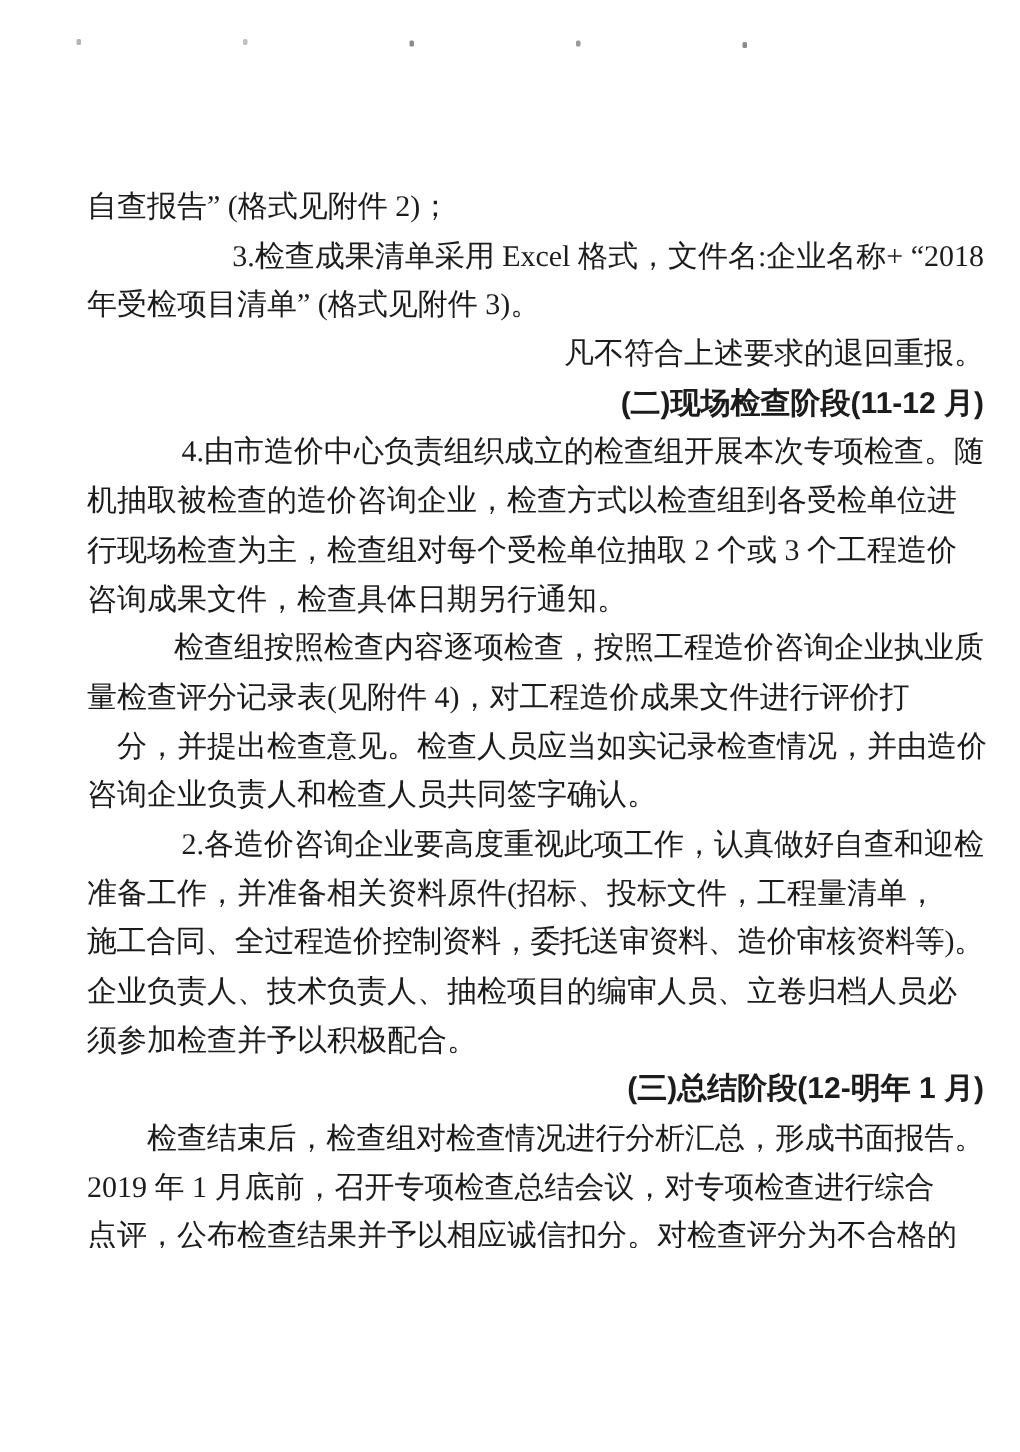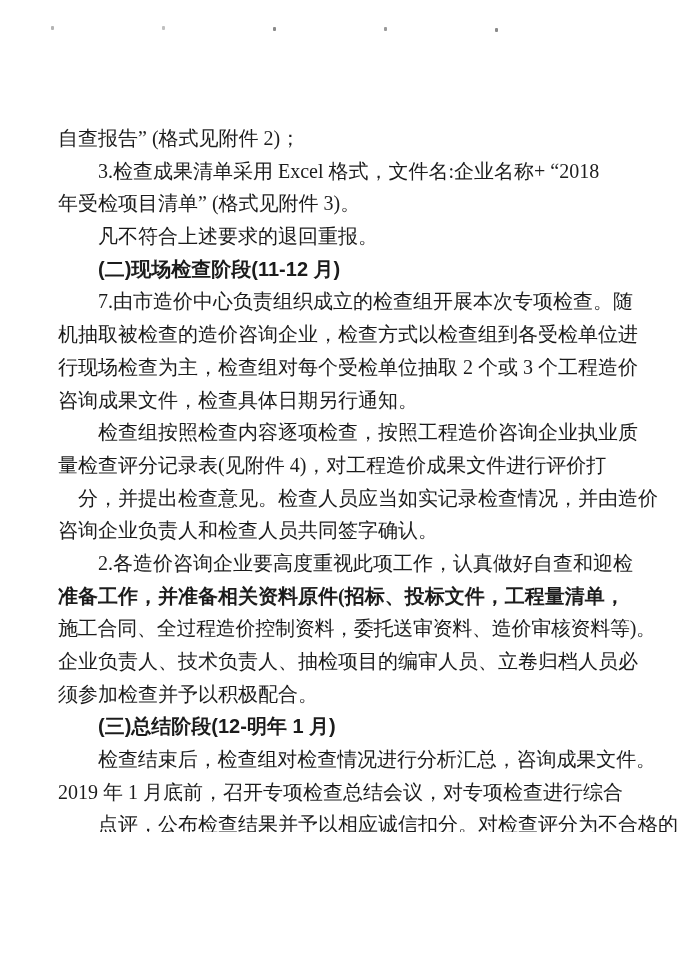--- a/index.html
+++ b/index.html
@@ -24,20 +24,21 @@
   .line {
     height: 32.7px;
     line-height: 32.7px;
     font-size: 20px;
     color: #1c1c1c;
     white-space: nowrap;
     overflow: visible;
   }
   .line.indent {
     text-indent: 2em;
+    text-align: right;
   }
   .line.bold {
     font-weight: 700;
     font-family: Liberation Sans, sans-serif;
   }
   .page-number {
     position: absolute;
     top: 901px;
     left: 536px;
     width: 66px;
@@ -71,32 +72,32 @@
       <div class="scan-mark" style="left: 251px; top: 947px; background: rgb(106, 106, 106);"></div>
       <div class="scan-mark" style="left: 362px; top: 947px; background: rgb(106, 106, 106);"></div>
       <div class="scan-mark" style="left: 473px; top: 948px; background: rgb(90, 90, 90);"></div>
     </div>
   <div class="textblock" id="textblock">
       <div class="line">自查报告” (格式见附件 2)；</div>
       <div class="line indent full" style="letter-spacing: 0px;">3.检查成果清单采用 Excel 格式，文件名:企业名称+ “2018</div>
       <div class="line">年受检项目清单” (格式见附件 3)。</div>
       <div class="line indent">凡不符合上述要求的退回重报。</div>
       <div class="line indent bold">(二)现场检查阶段(11-12 月)</div>
-      <div class="line indent full" style="letter-spacing: 0px;">7.由市造价中心负责组织成立的检查组开展本次专项检查。随</div>
+      <div class="line indent full" style="letter-spacing: 0px;">4.由市造价中心负责组织成立的检查组开展本次专项检查。随</div>
       <div class="line full" style="letter-spacing: 0px;">机抽取被检查的造价咨询企业，检查方式以检查组到各受检单位进</div>
       <div class="line full" style="letter-spacing: 0px;">行现场检查为主，检查组对每个受检单位抽取 2 个或 3 个工程造价</div>
       <div class="line">咨询成果文件，检查具体日期另行通知。</div>
       <div class="line indent full" style="letter-spacing: 0px;">检查组按照检查内容逐项检查，按照工程造价咨询企业执业质</div>
       <div class="line full" style="letter-spacing: 0px;">量检查评分记录表(见附件 4)，对工程造价成果文件进行评价打</div>
       <div class="line full" style="letter-spacing: 0px; margin-left: 20px;">分，并提出检查意见。检查人员应当如实记录检查情况，并由造价</div>
       <div class="line">咨询企业负责人和检查人员共同签字确认。</div>
       <div class="line indent full" style="letter-spacing: 0px;">2.各造价咨询企业要高度重视此项工作，认真做好自查和迎检</div>
-      <div class="line full" style="letter-spacing: 0px; font-weight: bold;">准备工作，并准备相关资料原件(招标、投标文件，工程量清单，</div>
-      <div class="line full" style="letter-spacing: -0.29px; text-align: center;">施工合同、全过程造价控制资料，委托送审资料、造价审核资料等)。</div>
+      <div class="line full" style="letter-spacing: 0px;">准备工作，并准备相关资料原件(招标、投标文件，工程量清单，</div>
+      <div class="line full" style="letter-spacing: -0.29px;">施工合同、全过程造价控制资料，委托送审资料、造价审核资料等)。</div>
       <div class="line full" style="letter-spacing: 0px;">企业负责人、技术负责人、抽检项目的编审人员、立卷归档人员必</div>
       <div class="line">须参加检查并予以积极配合。</div>
       <div class="line indent bold">(三)总结阶段(12-明年 1 月)</div>
-      <div class="line indent full" style="letter-spacing: -0.07px;">检查结束后，检查组对检查情况进行分析汇总，咨询成果文件。</div>
+      <div class="line indent full" style="letter-spacing: -0.07px;">检查结束后，检查组对检查情况进行分析汇总，形成书面报告。</div>
       <div class="line full" style="letter-spacing: 0px;">2019 年 1 月底前，召开专项检查总结会议，对专项检查进行综合</div>
-      <div class="line full" style="letter-spacing: 0px; margin-left: 40px;">点评，公布检查结果并予以相应诚信扣分。对检查评分为不合格的</div>
+      <div class="line full" style="letter-spacing: 0px;">点评，公布检查结果并予以相应诚信扣分。对检查评分为不合格的</div>
     </div>
   <div class="page-number">— 3 —</div>
 </div>
 
 </body></html>

